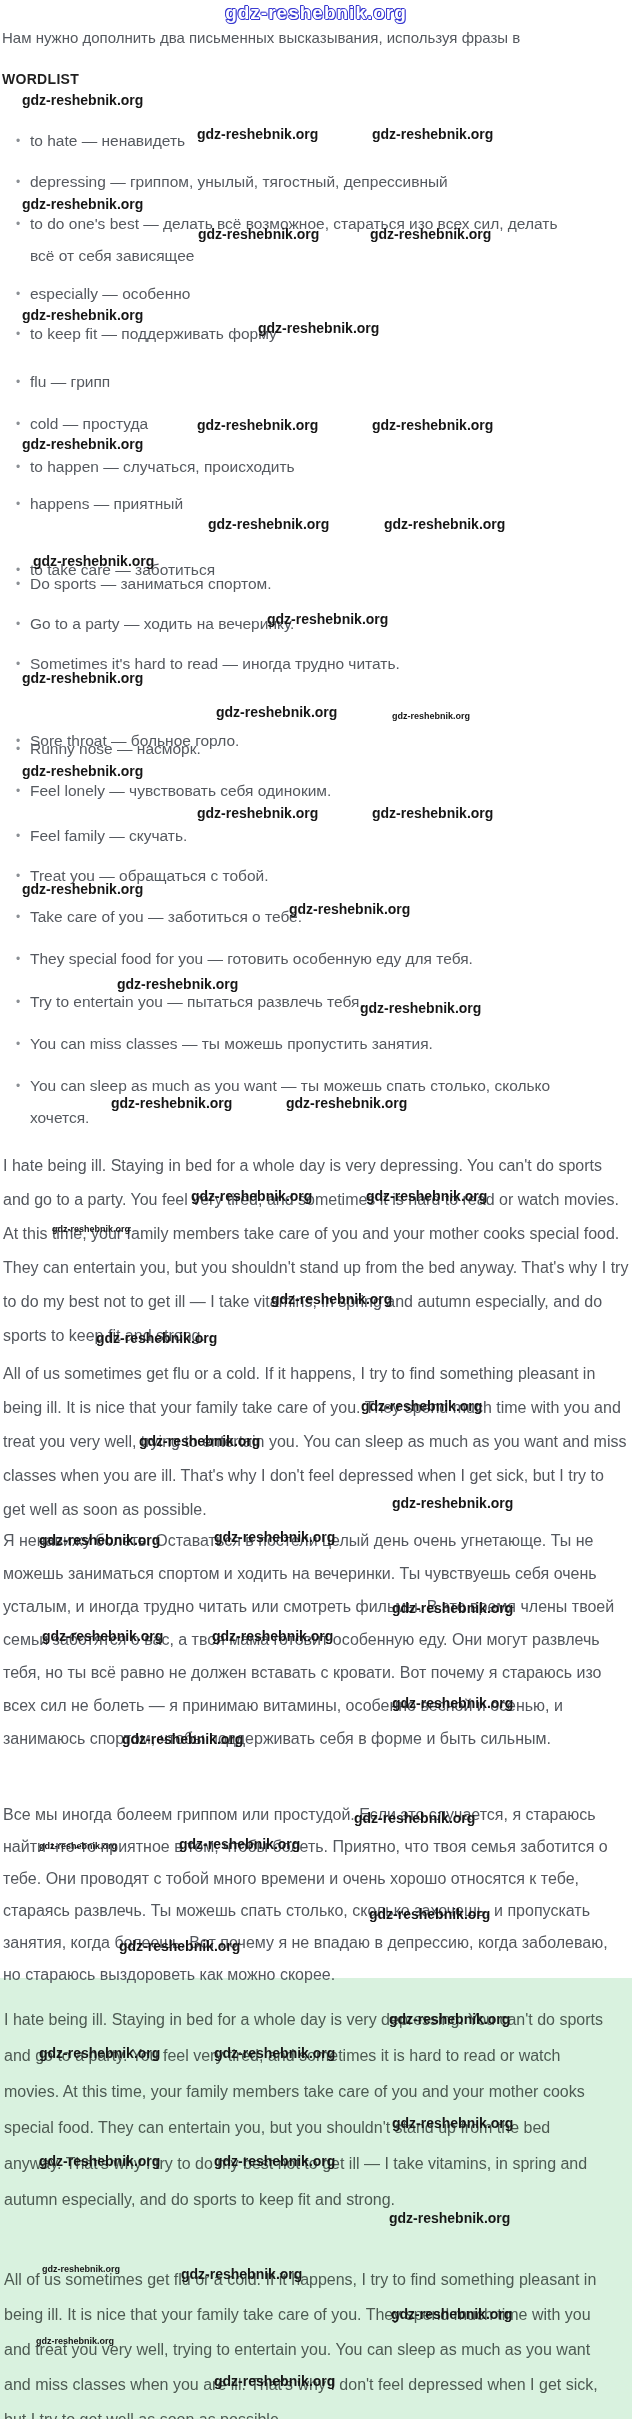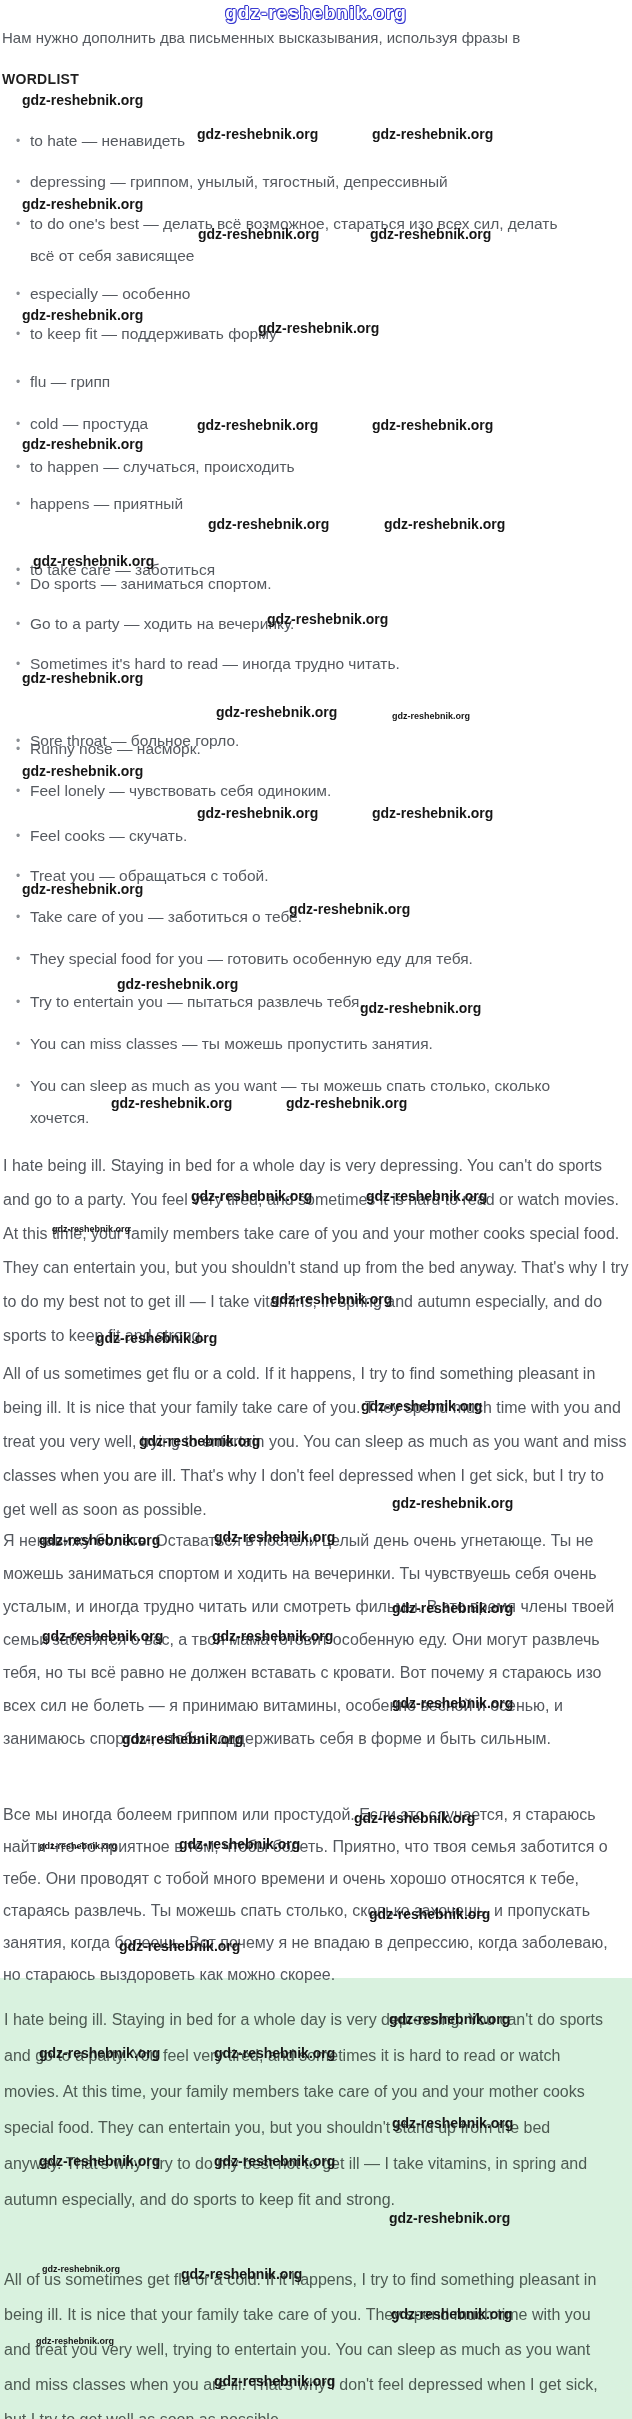--- a/index.html
+++ b/index.html
@@ -79,21 +79,21 @@
       <li class="wl-item" style="top: 408px;">cold — простуда</li>
       <li class="wl-item" style="top: 451px;">to happen — случаться, происходить</li>
       <li class="wl-item" style="top: 488px;">happens — приятный</li>
       <li class="wl-item" style="top: 554px;">to take care — заботиться</li>
       <li class="wl-item" style="top: 568px;">Do sports — заниматься спортом.</li>
       <li class="wl-item" style="top: 608px;">Go to a party — ходить на вечеринку.</li>
       <li class="wl-item" style="top: 648px;">Sometimes it's hard to read — иногда трудно читать.</li>
       <li class="wl-item" style="top: 725px;">Sore throat — больное горло.</li>
       <li class="wl-item" style="top: 733px;">Runny nose — насморк.</li>
       <li class="wl-item" style="top: 775px;">Feel lonely — чувствовать себя одиноким.</li>
-      <li class="wl-item" style="top: 820px;">Feel cooks — скучать.</li>
+      <li class="wl-item" style="top: 820px;">Feel family — скучать.</li>
       <li class="wl-item" style="top: 860px;">Treat you — обращаться с тобой.</li>
       <li class="wl-item" style="top: 901px;">Take care of you — заботиться о тебе.</li>
       <li class="wl-item" style="top: 943px;">They special food for you — готовить особенную еду для тебя.</li>
       <li class="wl-item" style="top: 986px;">Try to entertain you — пытаться развлечь тебя.</li>
       <li class="wl-item" style="top: 1028px;">You can miss classes — ты можешь пропустить занятия.</li>
       <li class="wl-item" style="top: 1070px;">You can sleep as much as you want — ты можешь спать столько, сколько хочется.</li>
     </ul>
 
   <div class="green-bg"></div>
 

